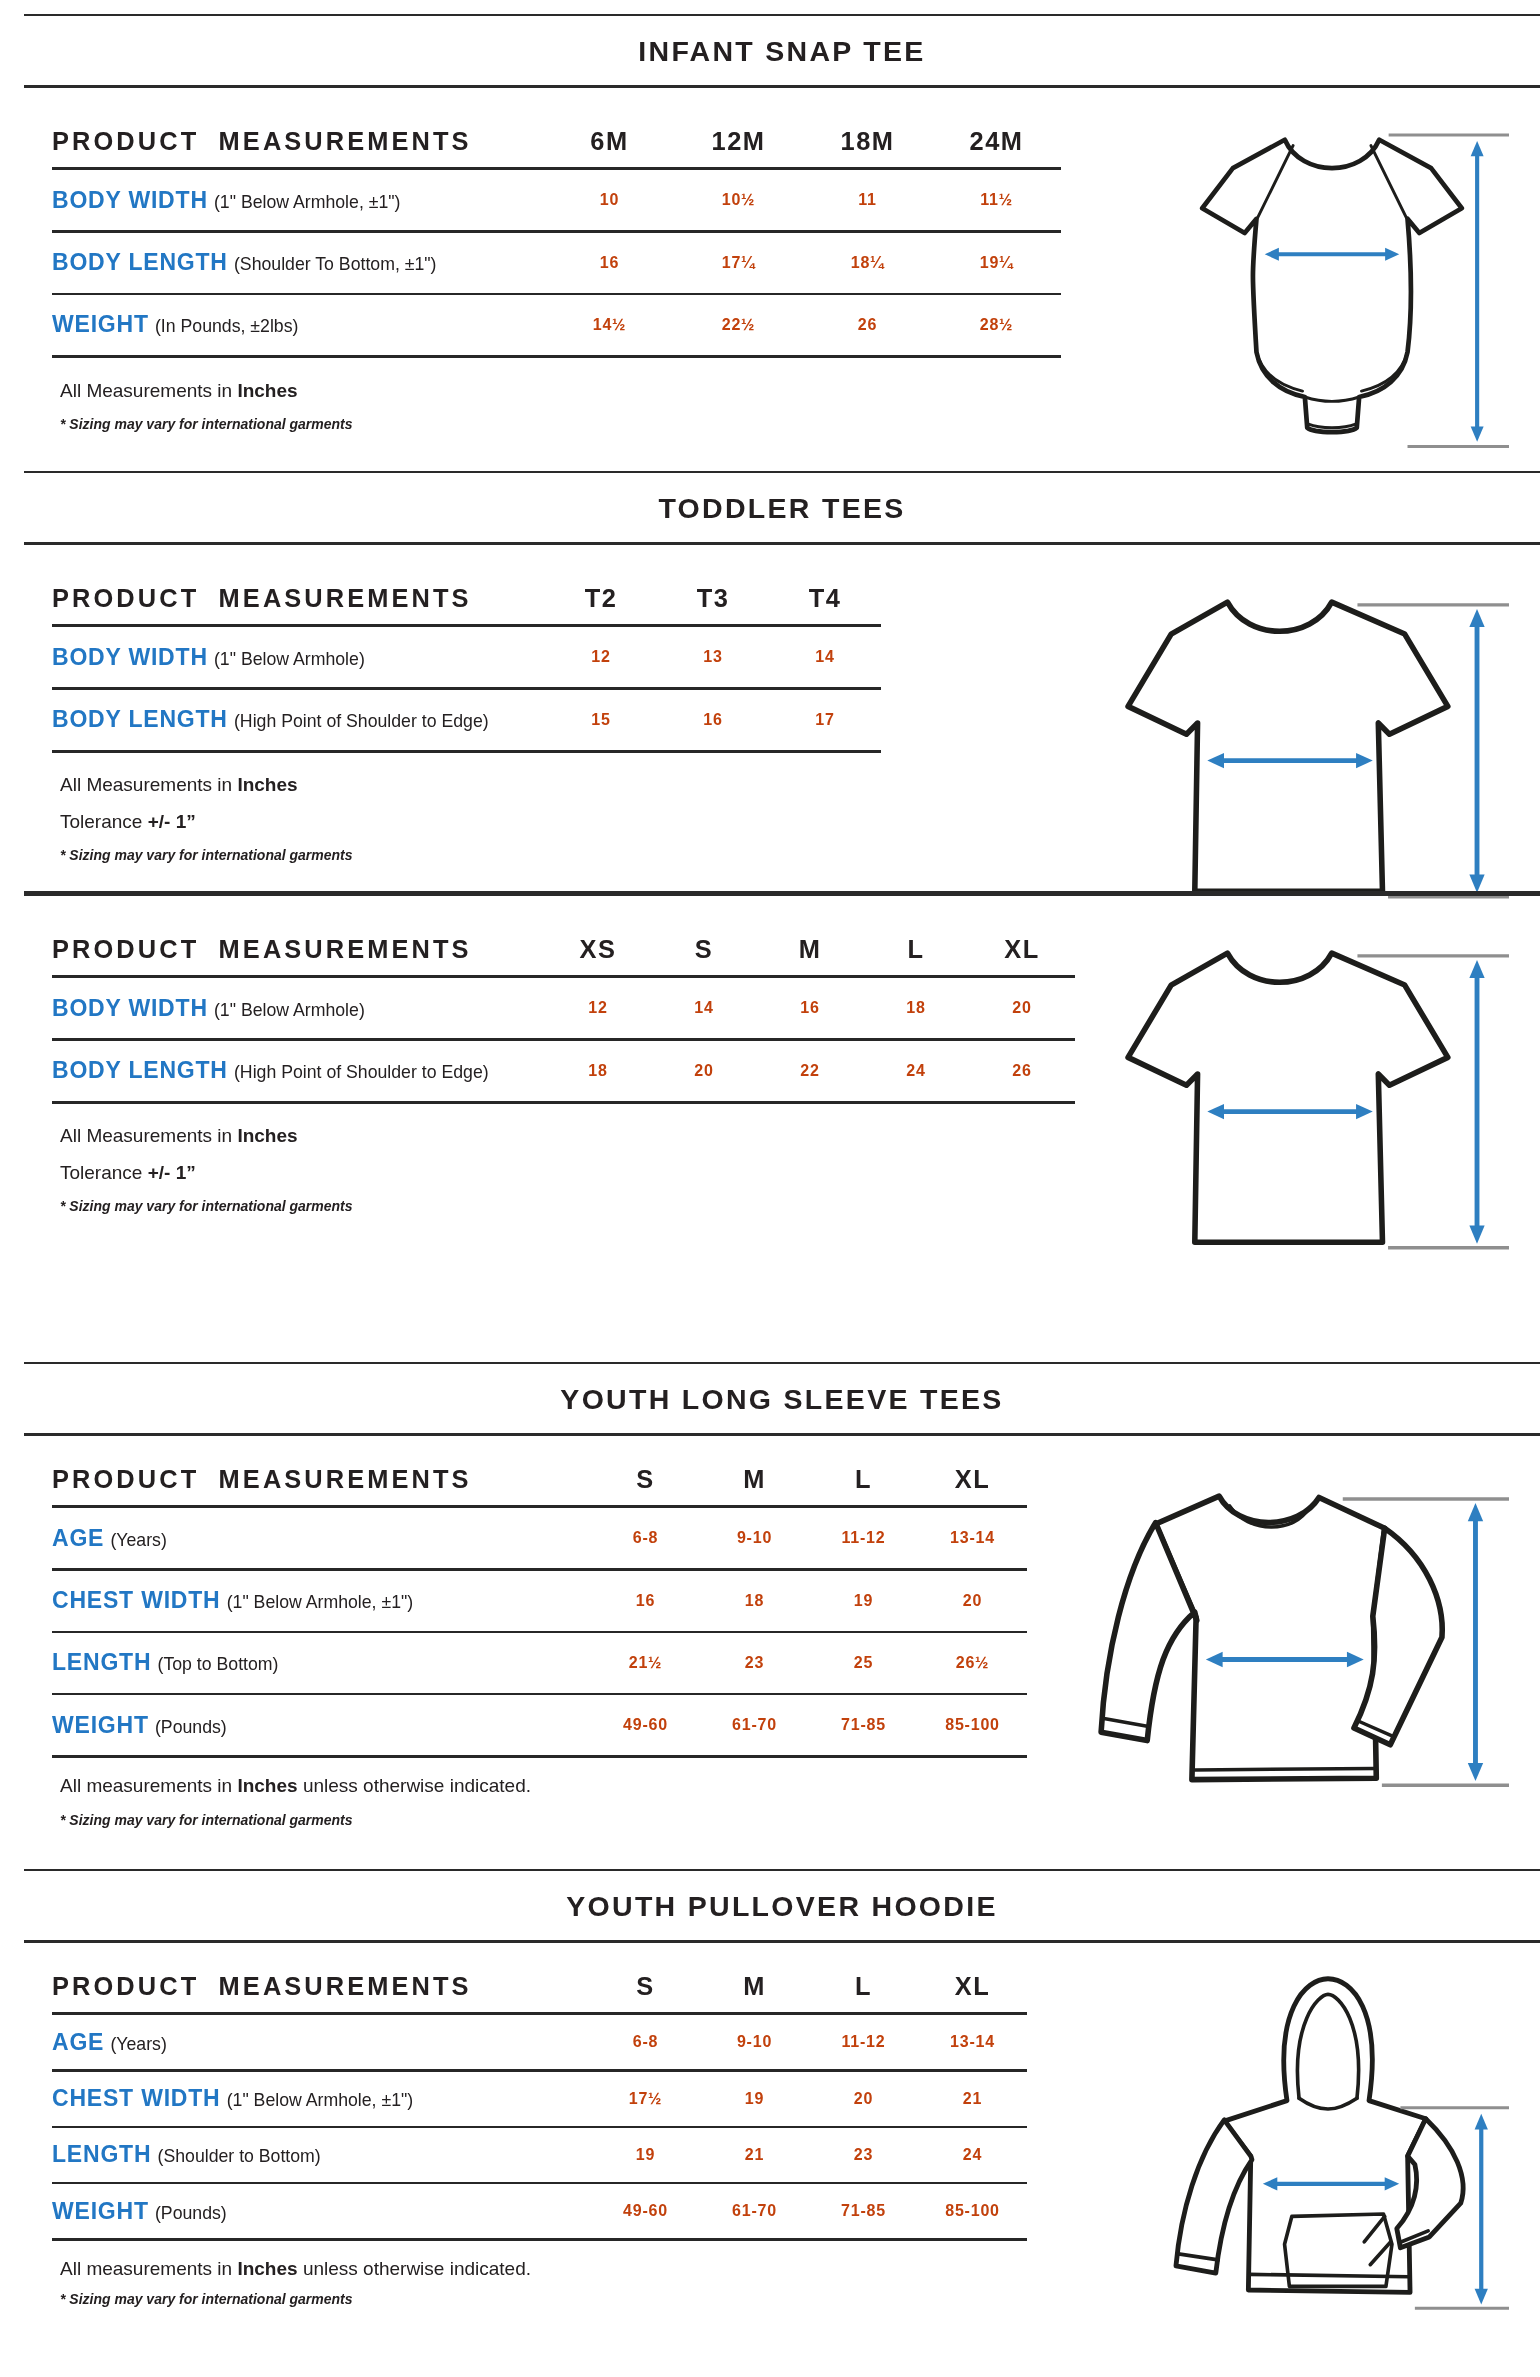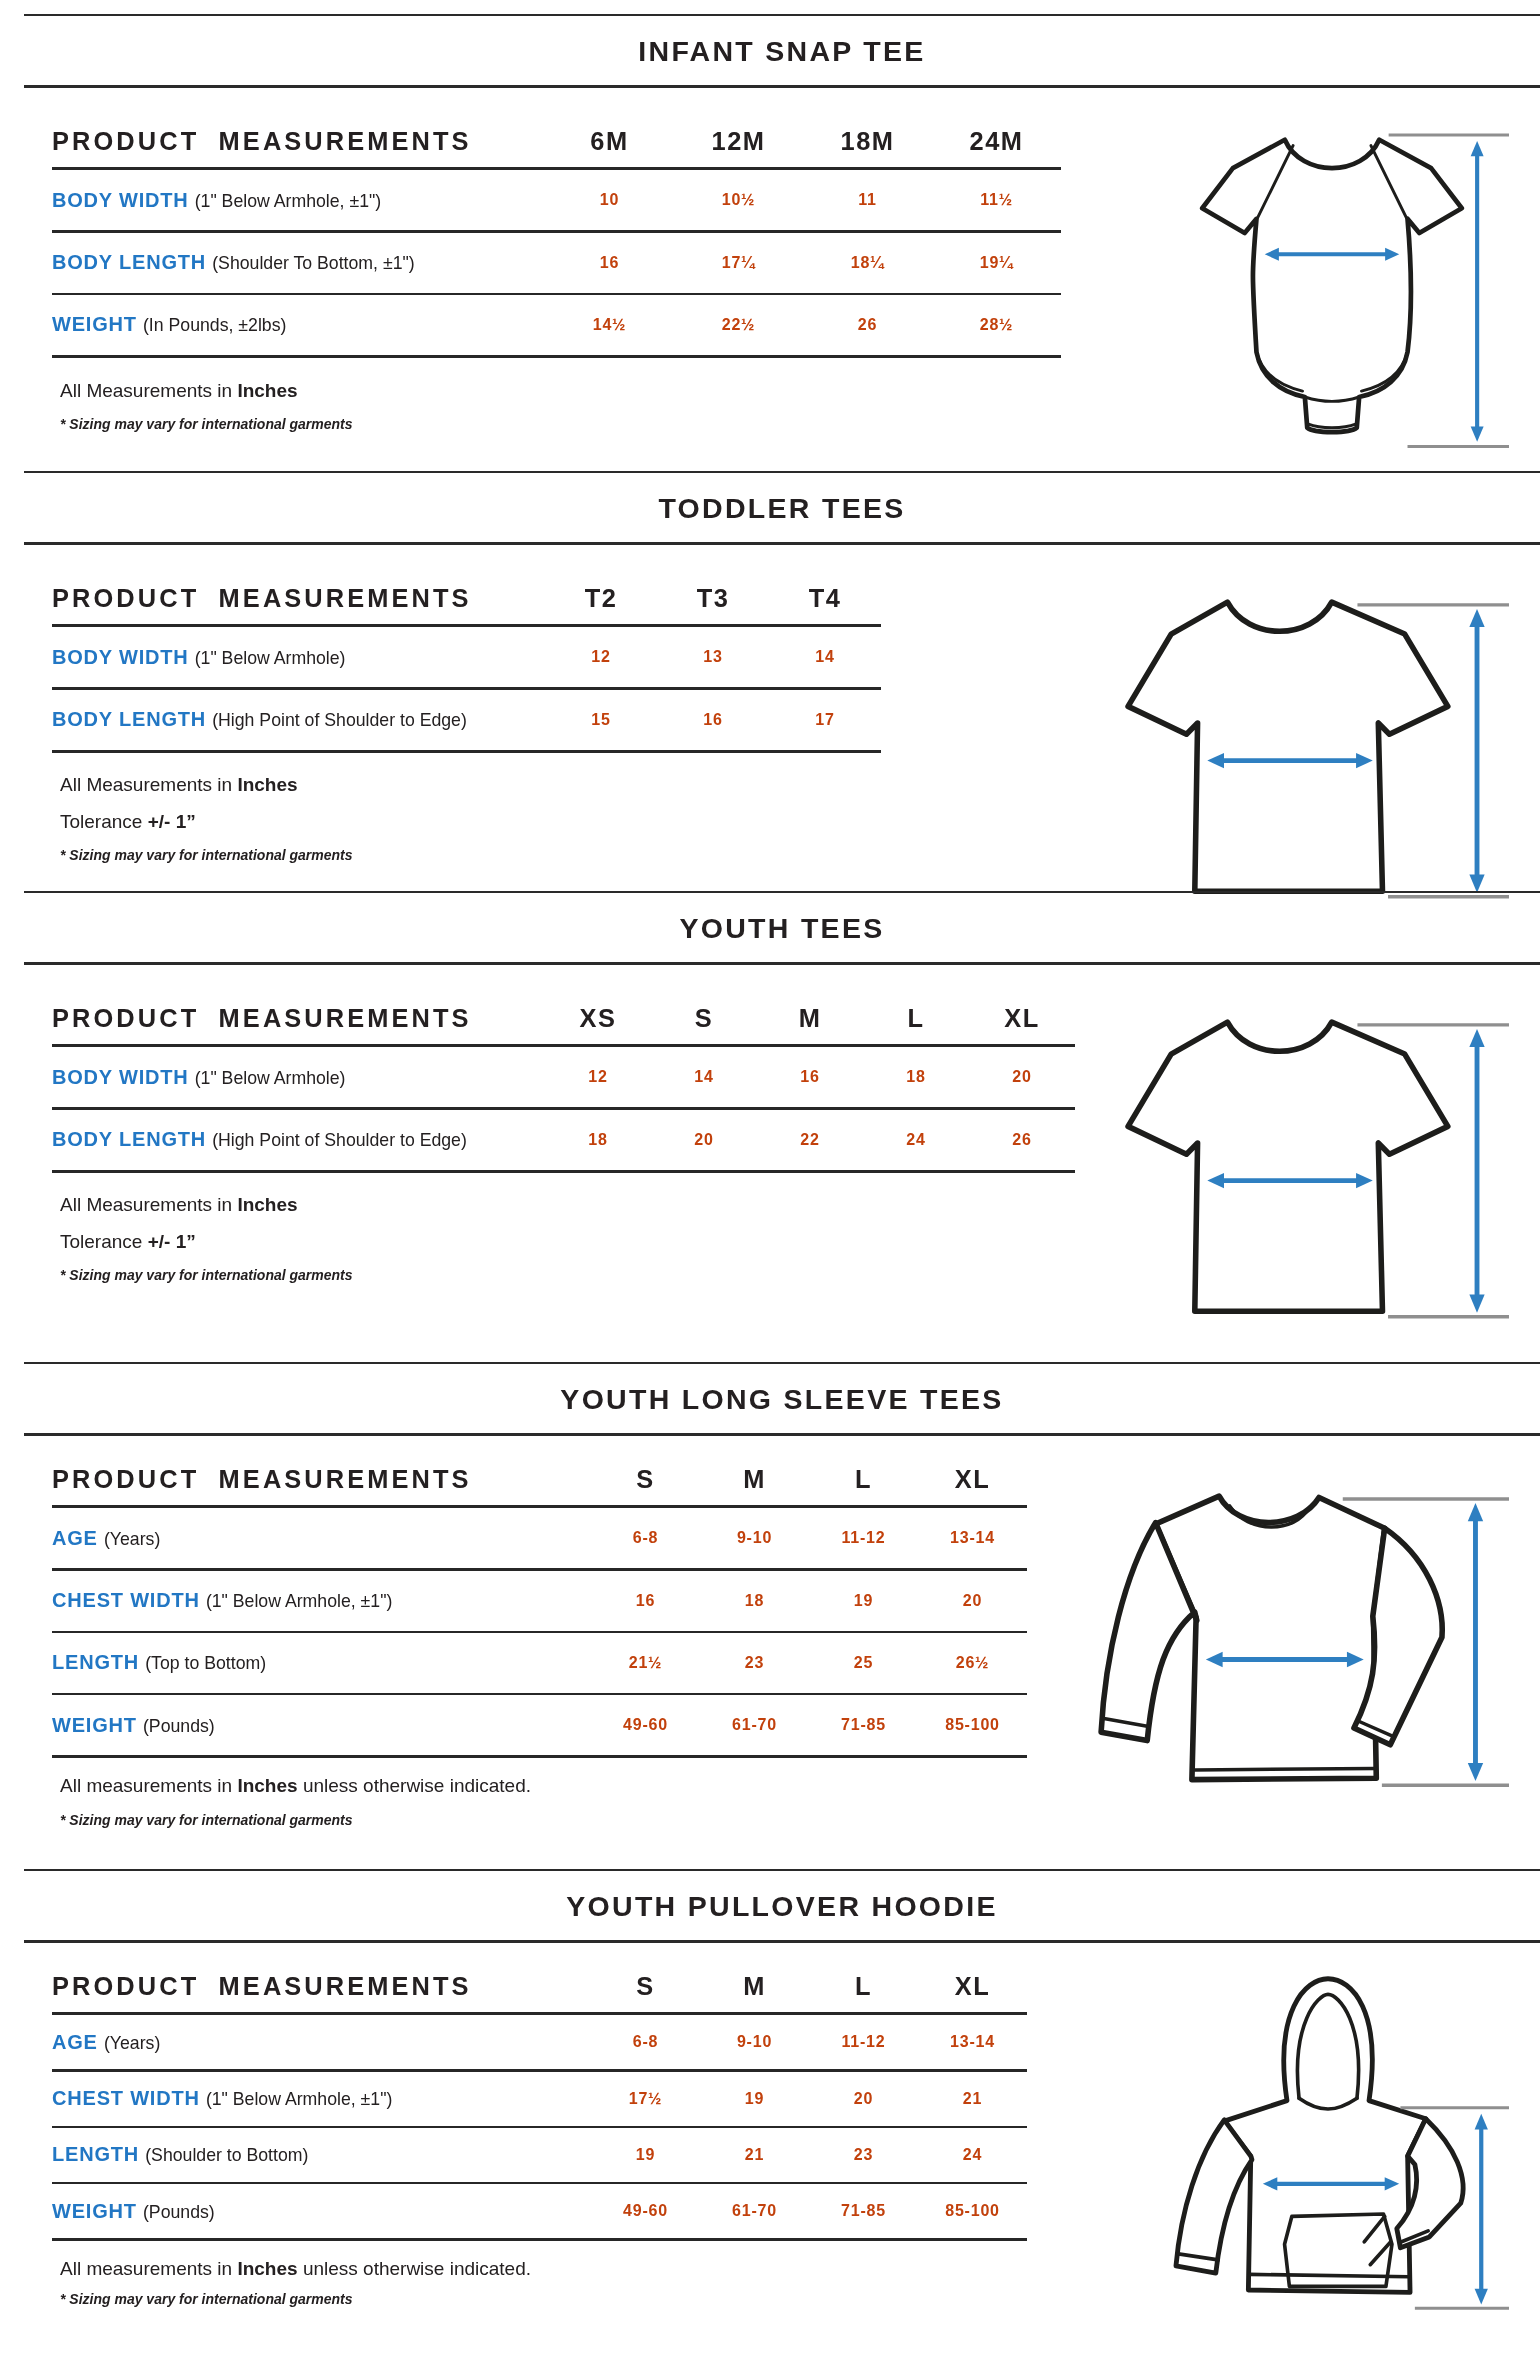--- a/index.html
+++ b/index.html
@@ -25,21 +25,21 @@
   .s3 .table-col,.s4 .table-col{margin-top:29px;}
   .header-row{display:flex;align-items:flex-start;padding-bottom:11.6px;
     font-size:25.4px;font-weight:bold;letter-spacing:3.1px;word-spacing:9.2px;}
   .header-label{width:var(--label-w);}
   .size-col{width:var(--col-w);text-align:center;flex:0 0 auto;}
   .hsize{letter-spacing:1.5px;}
   .thick{height:3.1px;background:#272727;}
   .sep{height:2.3px;background:#272727;}
   .trow{display:flex;align-items:center;min-height:var(--row-h);}
   .tlabel{width:var(--label-w);}
-  .lbl{font-size:20px;font-weight:bold;letter-spacing:0.8px;color:#2277c4;}
+  .lbl{font-size:23px;font-weight:bold;letter-spacing:0.8px;color:#2277c4;}
   .desc{font-size:17.7px;color:#242021;margin-left:6.2px;}
   .tval{font-size:16px;font-weight:bold;color:#c2410c;letter-spacing:0.8px;}
   .notes{margin-top:21.6px;font-size:19px;margin-left:8px;}
   .s3 .notes,.s4 .notes{margin-top:17px;}
   .note{margin-bottom:14.6px;}
   .s4 .note{margin-bottom:10.8px;}
   .note .b{font-weight:bold;}
   .note.italic{font-style:italic;font-weight:bold;font-size:14px;}
   .ill-col{flex:1;display:flex;justify-content:flex-end;align-items:flex-start;
     padding:14px 3.1px 0 0;}
@@ -180,21 +180,20 @@
       <polygon points="574,72 563,98 585,98" fill="#2e7fc1"></polygon>
       <polygon points="574,480 563,454 585,454" fill="#2e7fc1"></polygon>
     </g>
   </svg>
         </div>
     </div>
   </section>
 
   <section class="section s2">
     <div class="rule"></div>
-    <h2 class="title">YOUTH TEES</h2>
     <div class="rule"></div>
     <div class="content">
       <div class="table-col">
         <div class="header-row">
           <div class="header-label">PRODUCT MEASUREMENTS</div>
         <div class="size-col hsize">XS</div>
             <div class="size-col hsize">S</div>
             <div class="size-col hsize">M</div>
             <div class="size-col hsize">L</div>
             <div class="size-col hsize">XL</div>

